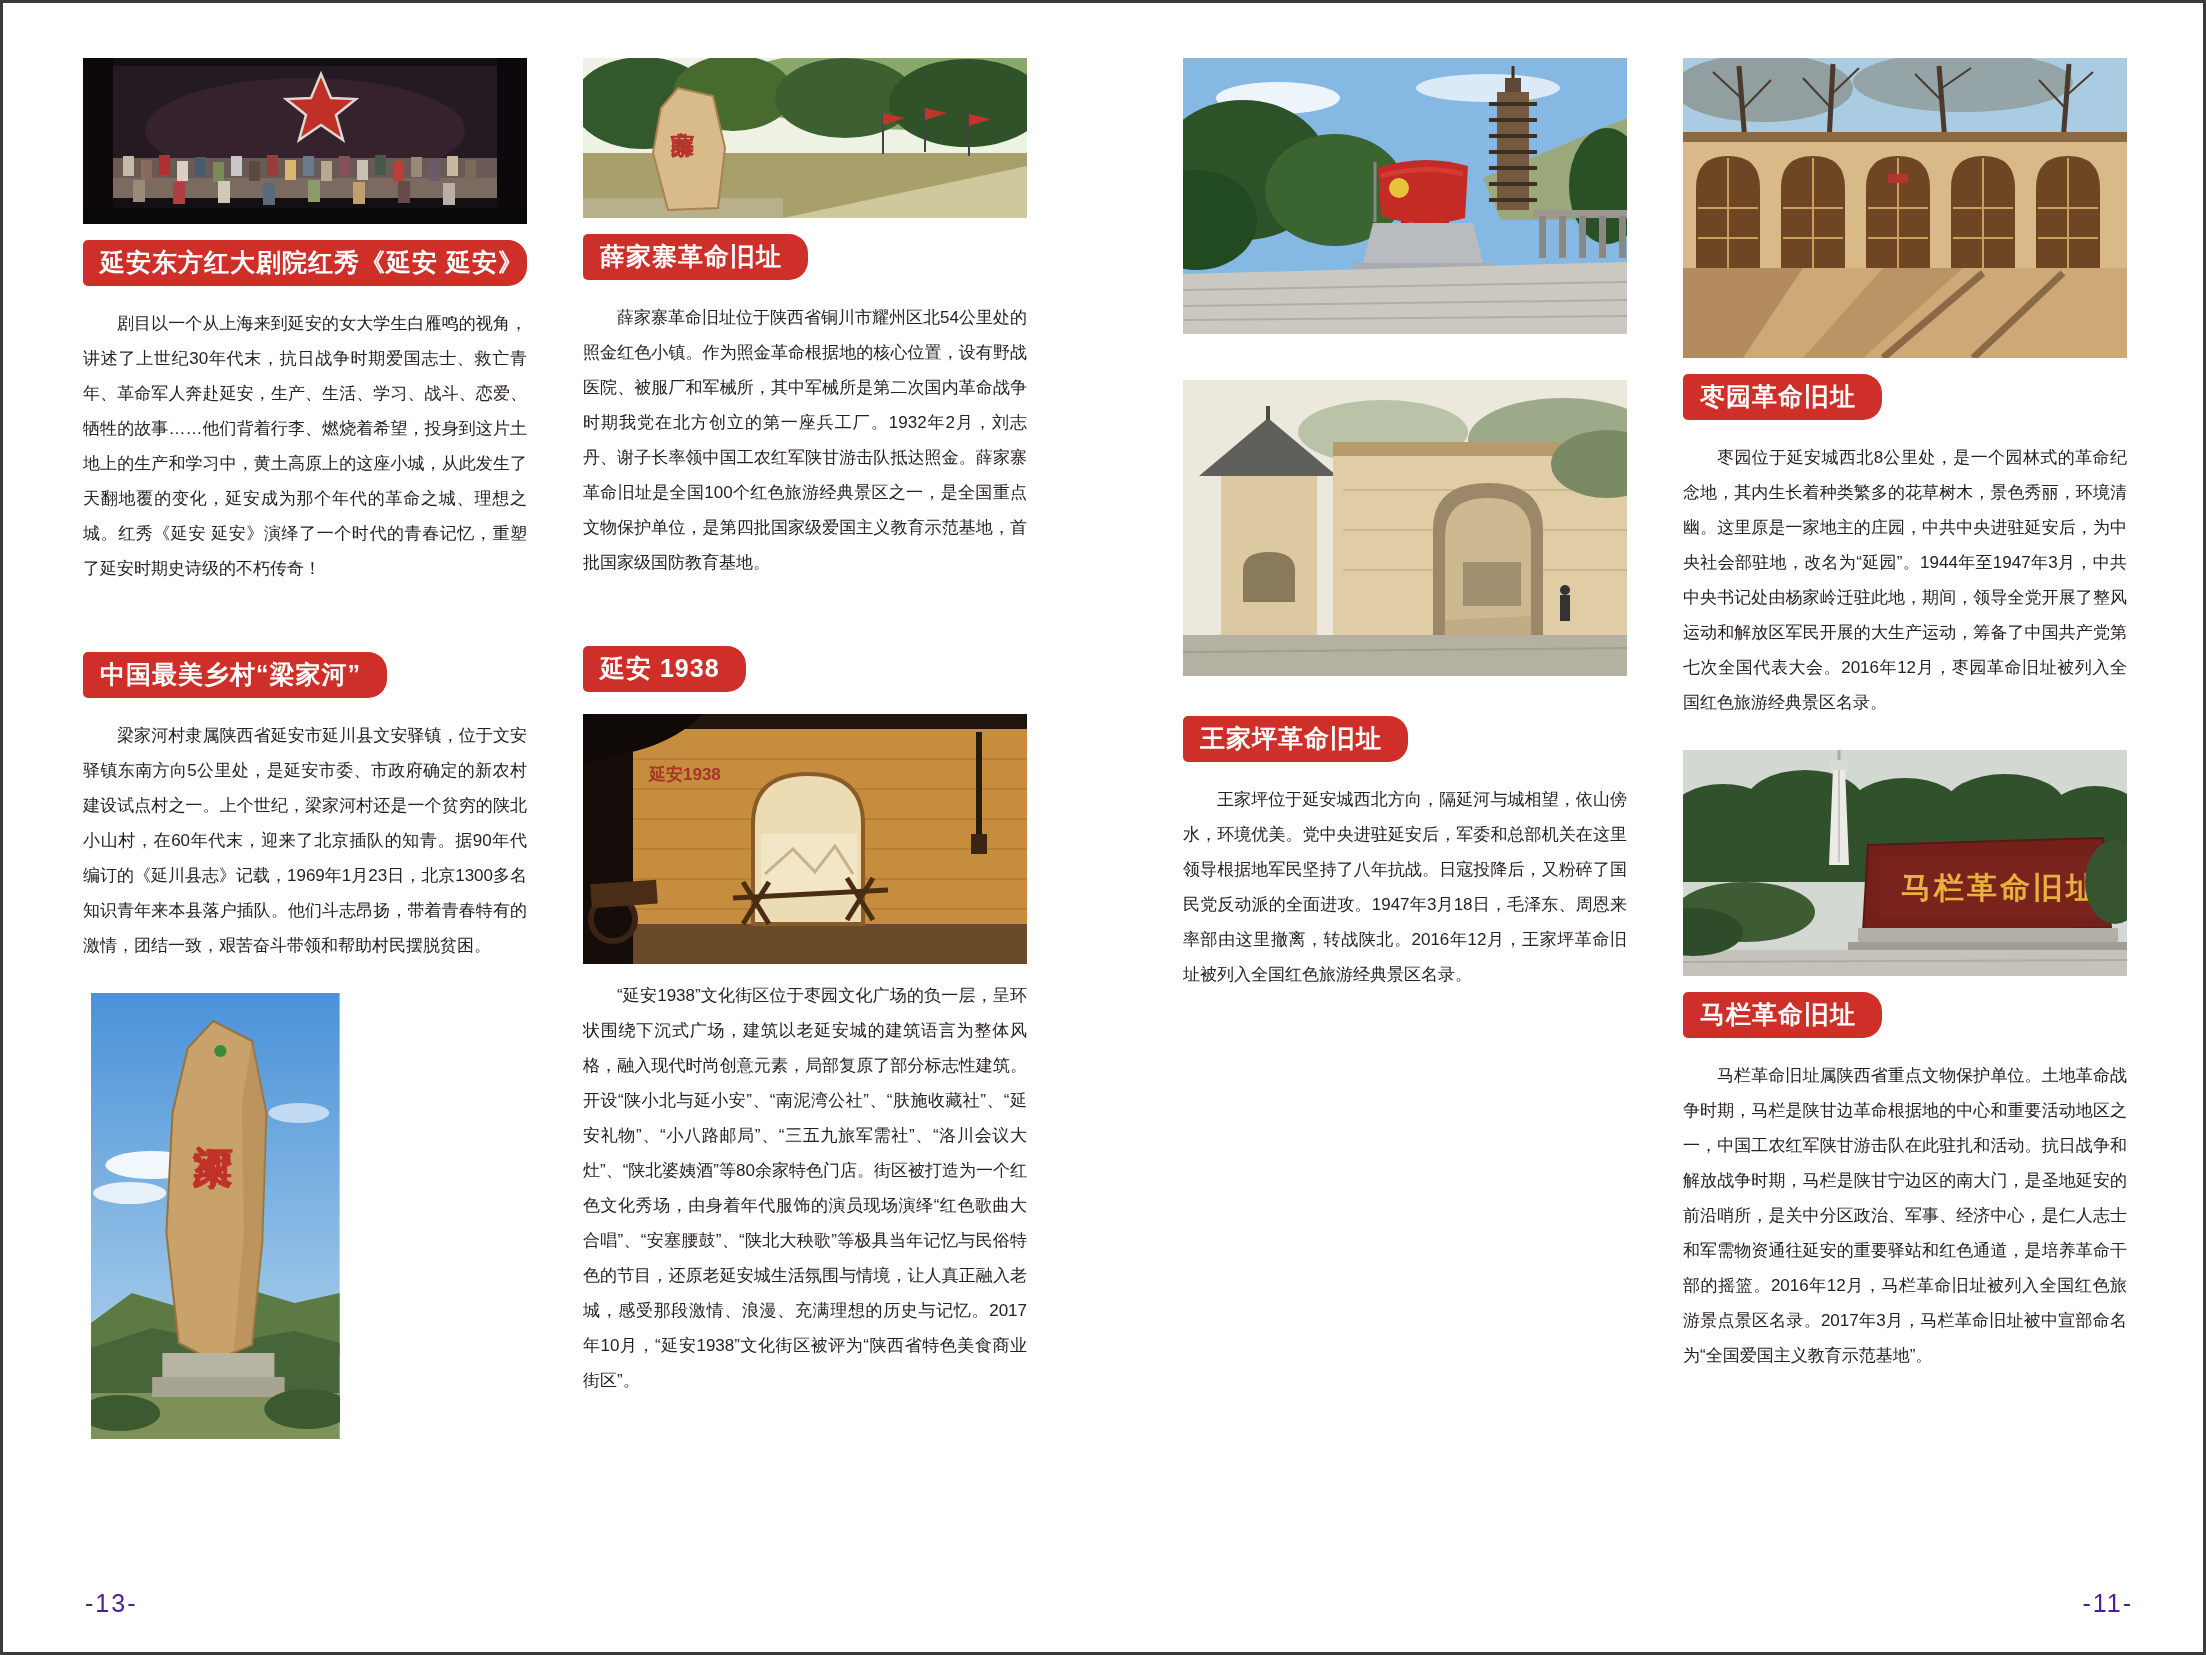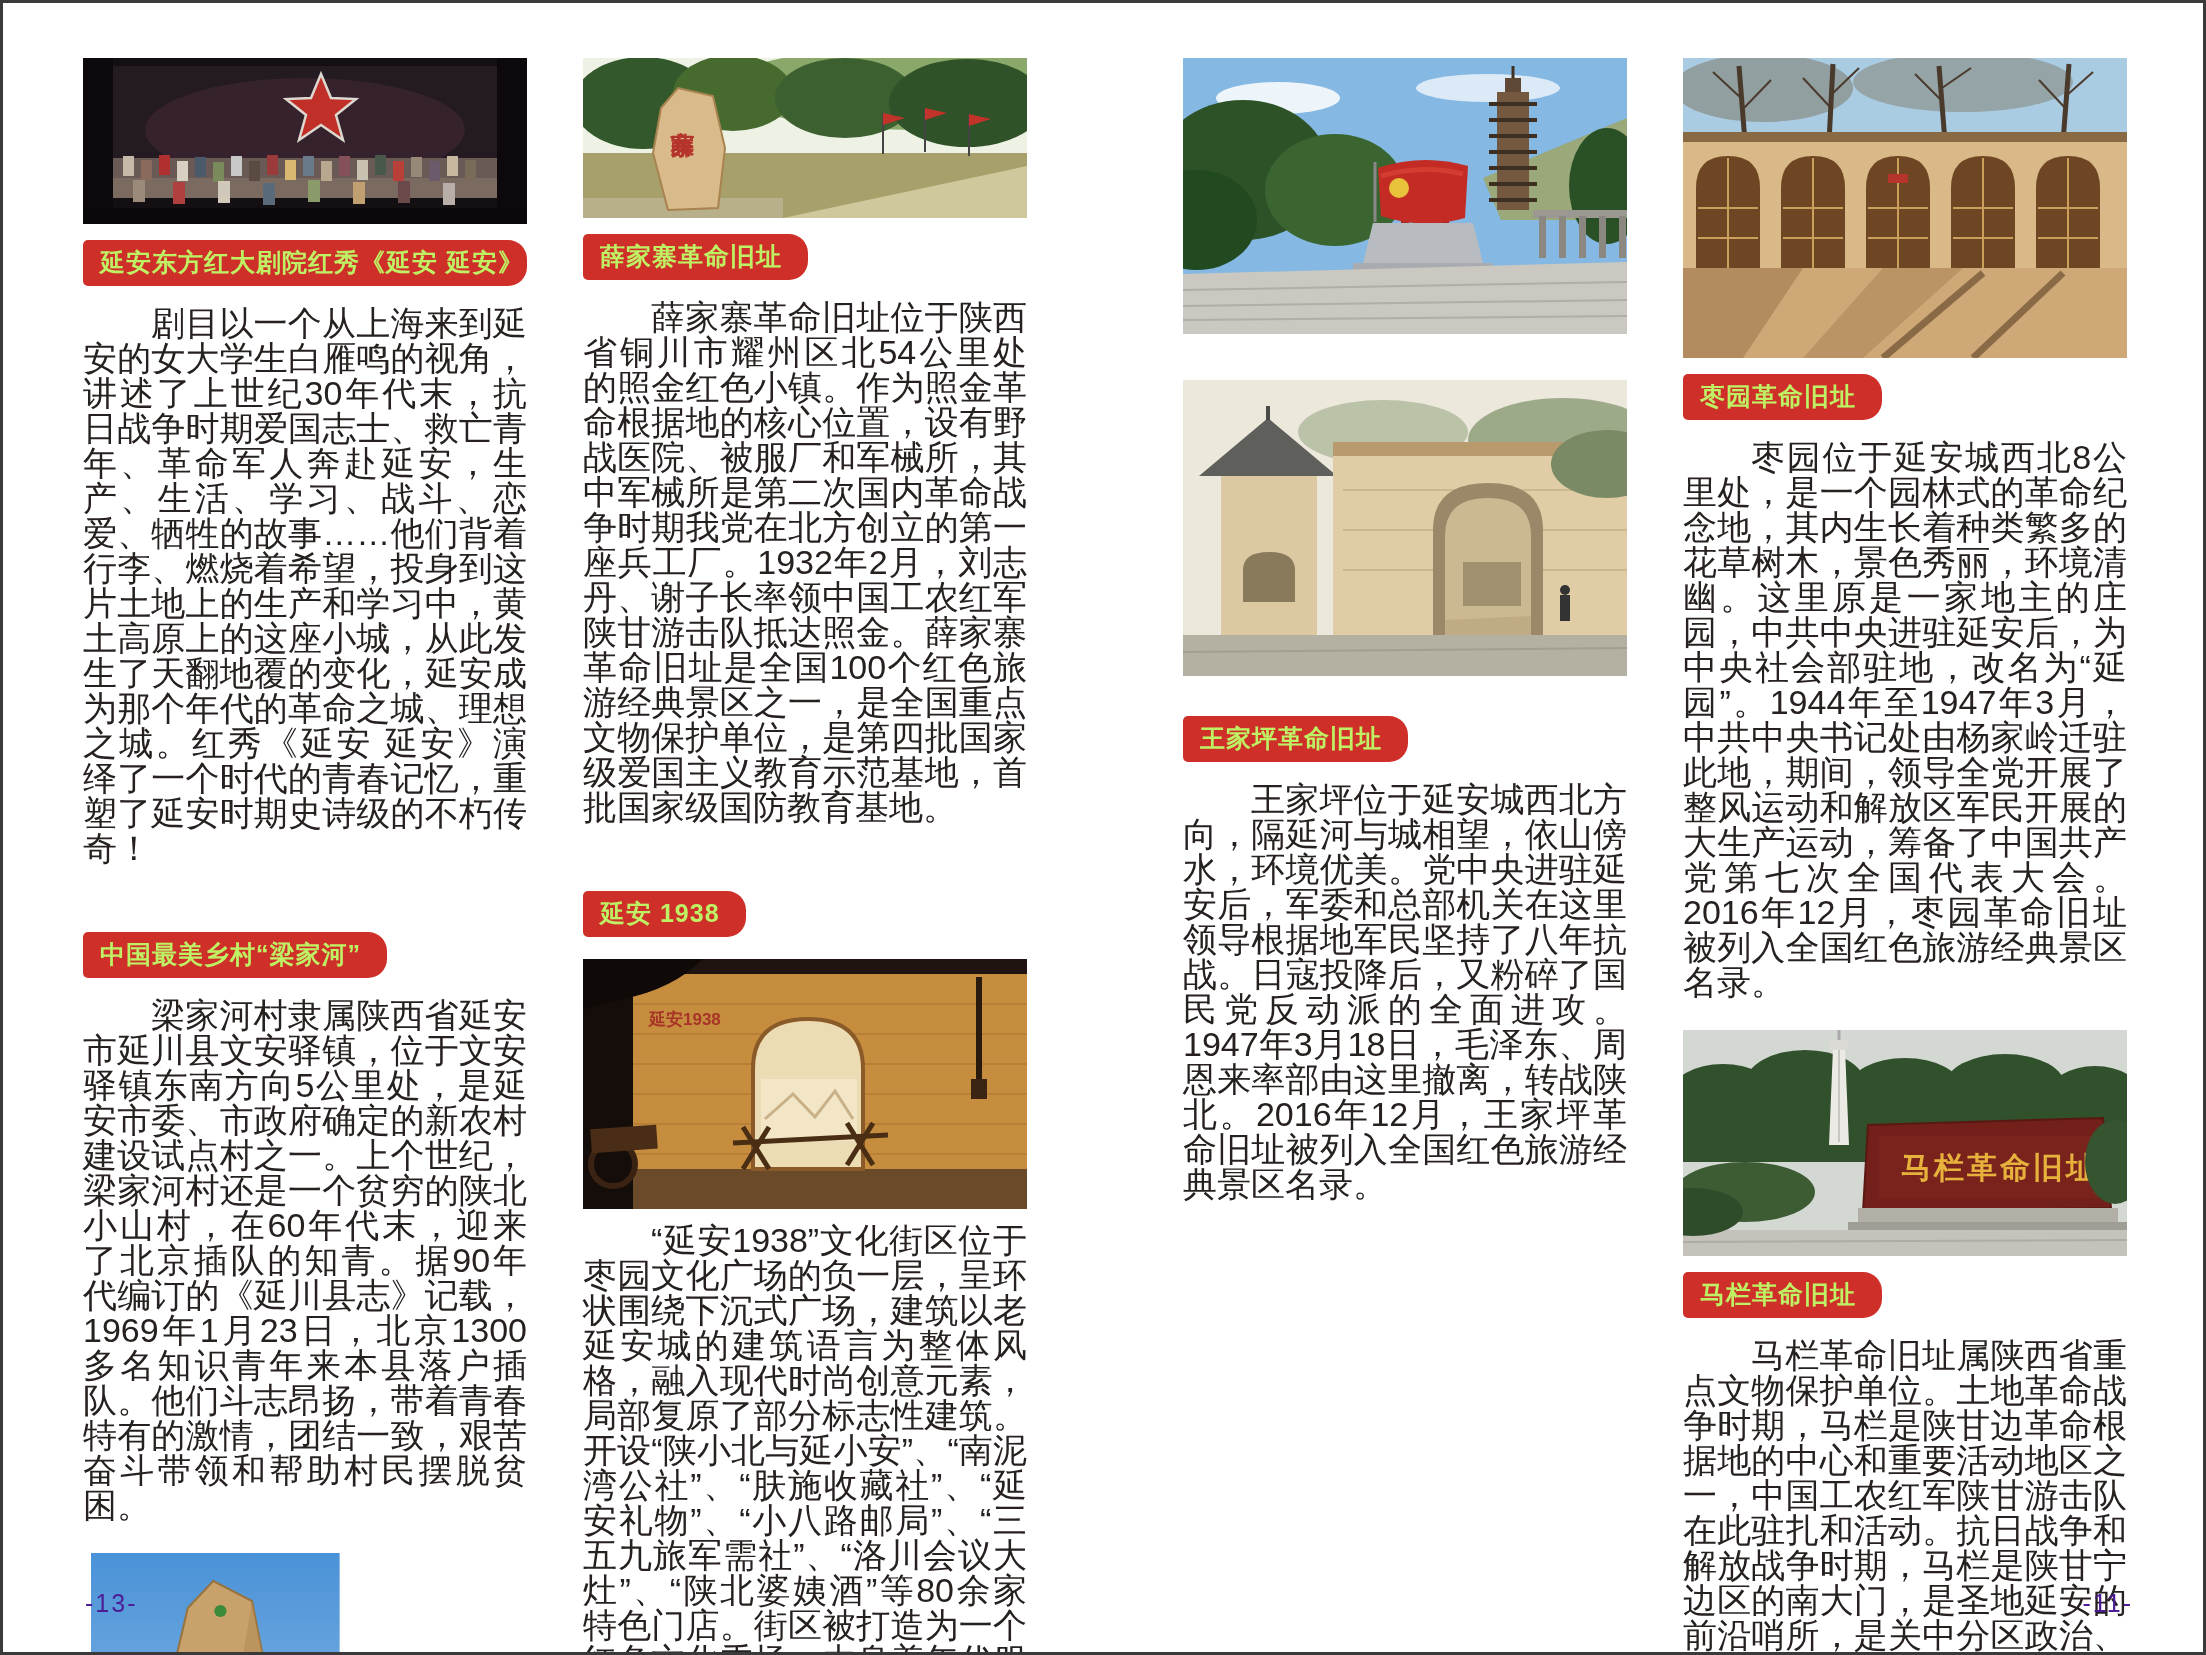--- a/index.html
+++ b/index.html
@@ -16,29 +16,29 @@
   .ph-theater{height:166px}
   .ph-park{height:160px}
   .ph-museum{height:250px;margin-top:2px}
   .ph-pagoda{height:276px}
   .ph-gate{height:296px;margin-top:46px}
   .ph-caves{height:300px}
   .ph-malan{height:226px;margin-top:22px}
   .portrait-wrap{width:56%;height:446px;margin:6px 0 0 8px}
   .portrait-wrap svg{width:100%;height:100%}
   .badge{
-    display:inline-block;max-width:100%;background:#cf2f29;color:#bef264;
+    display:inline-block;max-width:100%;background:#cf2f29;color:#ffffff;
     font-weight:700;font-size:25px;line-height:1;letter-spacing:1px;
     padding:10px 26px 11px 17px;border-radius:5px 19px 19px 5px;
     white-space:nowrap;margin:2px 0 20px;
   }
   .badge.mt{margin-top:36px}
   .badge.mt-sm{margin-top:26px}
   .para{
-    font-size:34px;line-height:35px;color:#26211f;text-align:justify;
+    font-size:17px;line-height:35px;color:#26211f;text-align:justify;
     text-indent:2em;margin:0 0 30px;
   }
   .pagenum{position:absolute;bottom:34px;font-size:25px;color:#4c1d95;letter-spacing:2px}
   .pagenum.pn-left{left:82px}
   .pagenum.pn-right{right:70px}
 </style>
 </head>
 <body>
 
 <div class="sheet">

